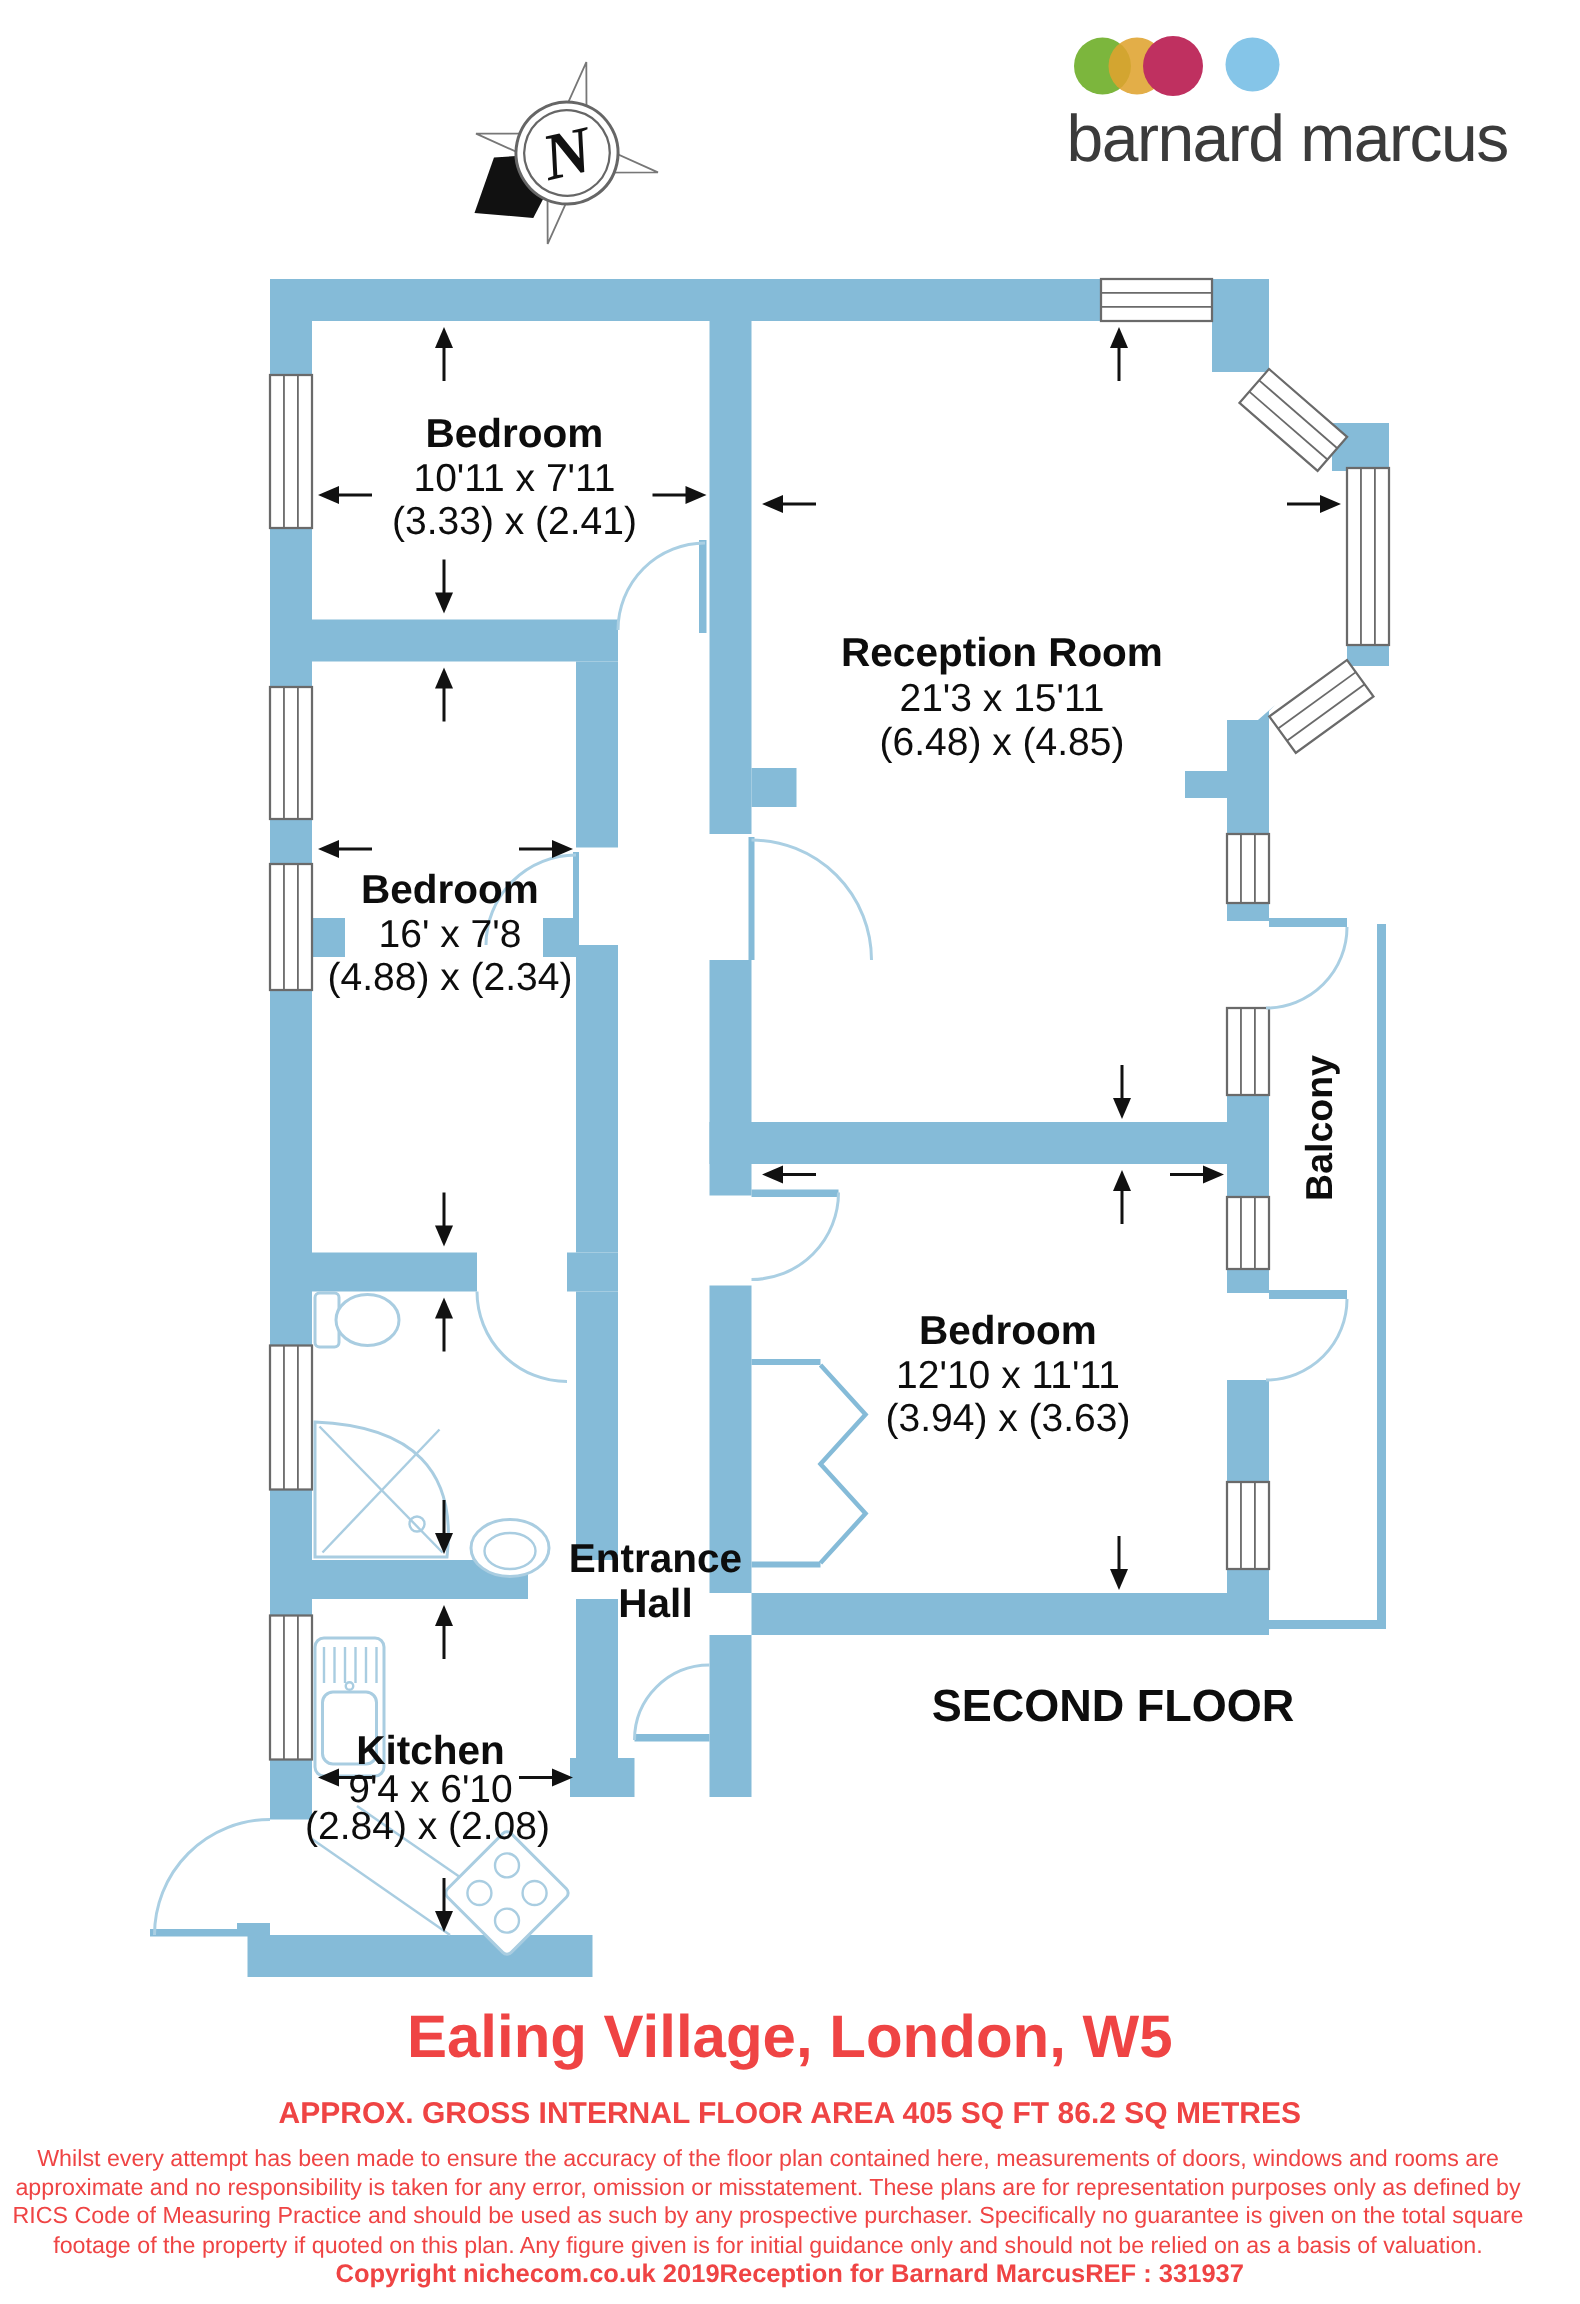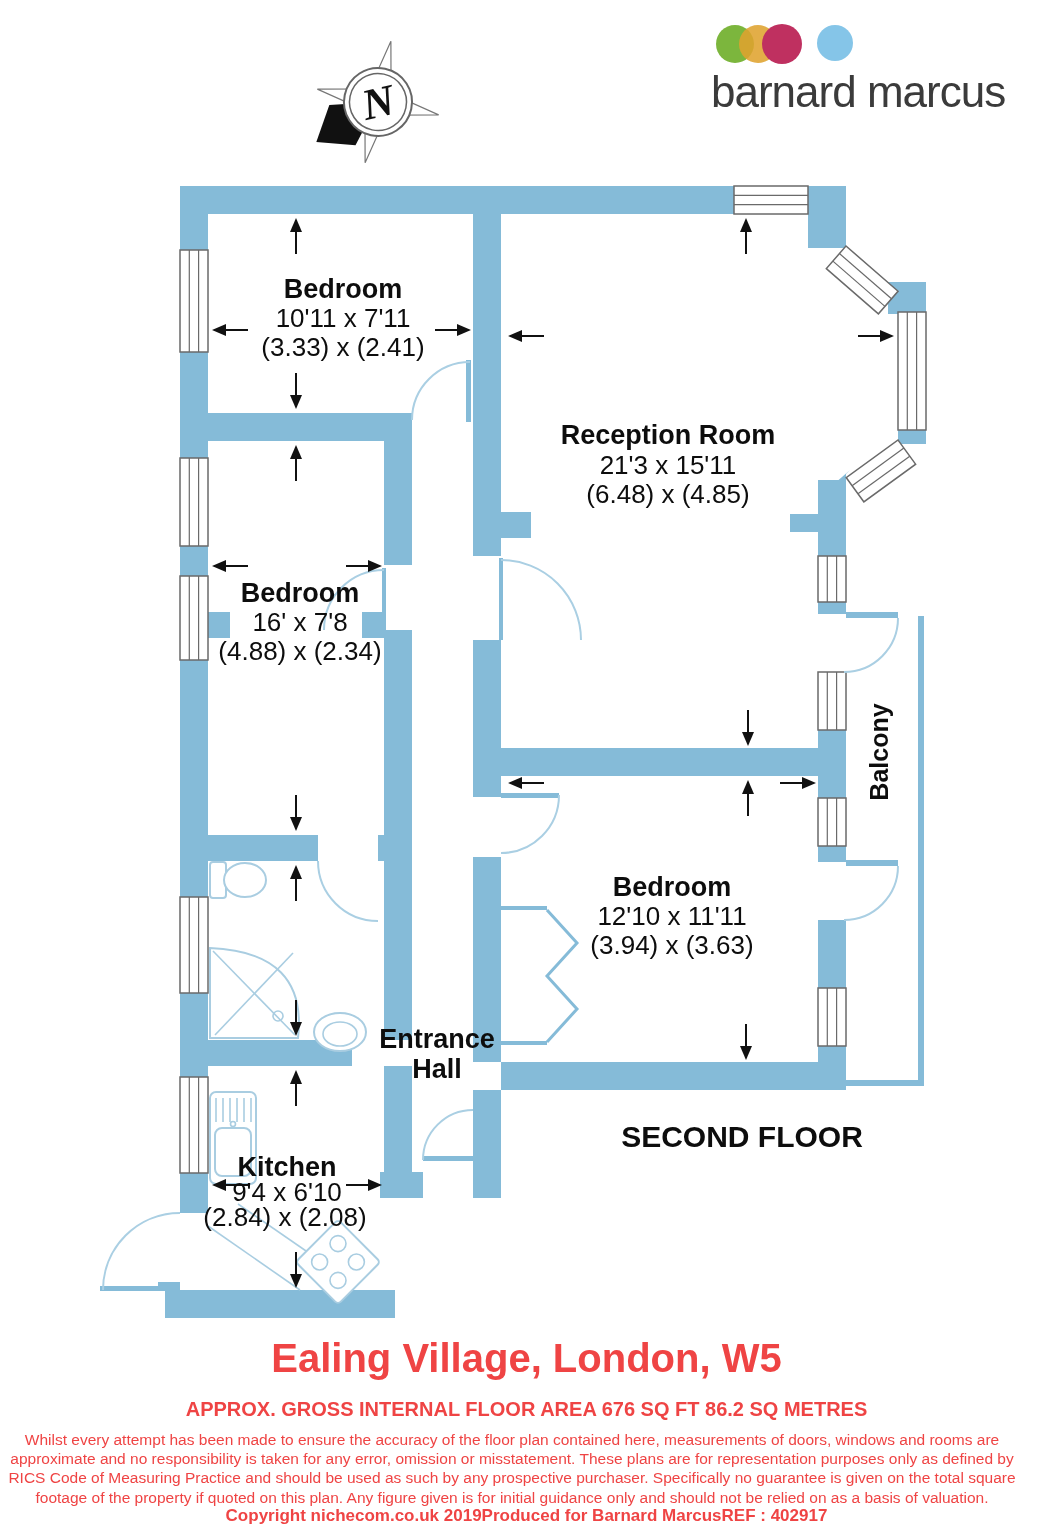--- a/index.html
+++ b/index.html
@@ -318,20 +318,20 @@
       <g>
         <text class="rname" x="437" y="1048">Entrance</text>
         <text class="rname" x="437" y="1078">Hall</text>
       </g>
       <text class="rname" transform="translate(888,752) rotate(-90)" style="font-size:25px;">Balcony</text>
       <text class="big" x="742" y="1147">SECOND FLOOR</text>
     </g>
   </svg>
 
   <div id="title" class="ftr">Ealing Village, London, W5</div>
-  <div id="arealine" class="ftr">APPROX. GROSS INTERNAL FLOOR AREA 676 SQ FT 86.2 SQ METRES</div>
+  <div id="arealine" class="ftr">APPROX. GROSS INTERNAL FLOOR AREA 405 SQ FT 86.2 SQ METRES</div>
   <div id="disclaimer" class="ftr">Whilst every attempt has been made to ensure the accuracy of the floor plan contained here, measurements of doors, windows and rooms are approximate and no responsibility is taken for any error, omission or misstatement. These plans are for representation purposes only as defined by RICS Code of Measuring Practice and should be used as such by any prospective purchaser.  Specifically no guarantee is given on the total square footage of the property if quoted on this plan. Any figure given is for initial guidance only and should not be relied on as a basis of valuation.</div>
   <div id="copyright" class="ftr">
     <span>Copyright nichecom.co.uk 2019</span>
-    <span>Produced for Barnard Marcus</span>
-    <span>REF : 402917</span>
+    <span>Reception for Barnard Marcus</span>
+    <span>REF : 331937</span>
   </div>
 </div>
 
 </body></html>

